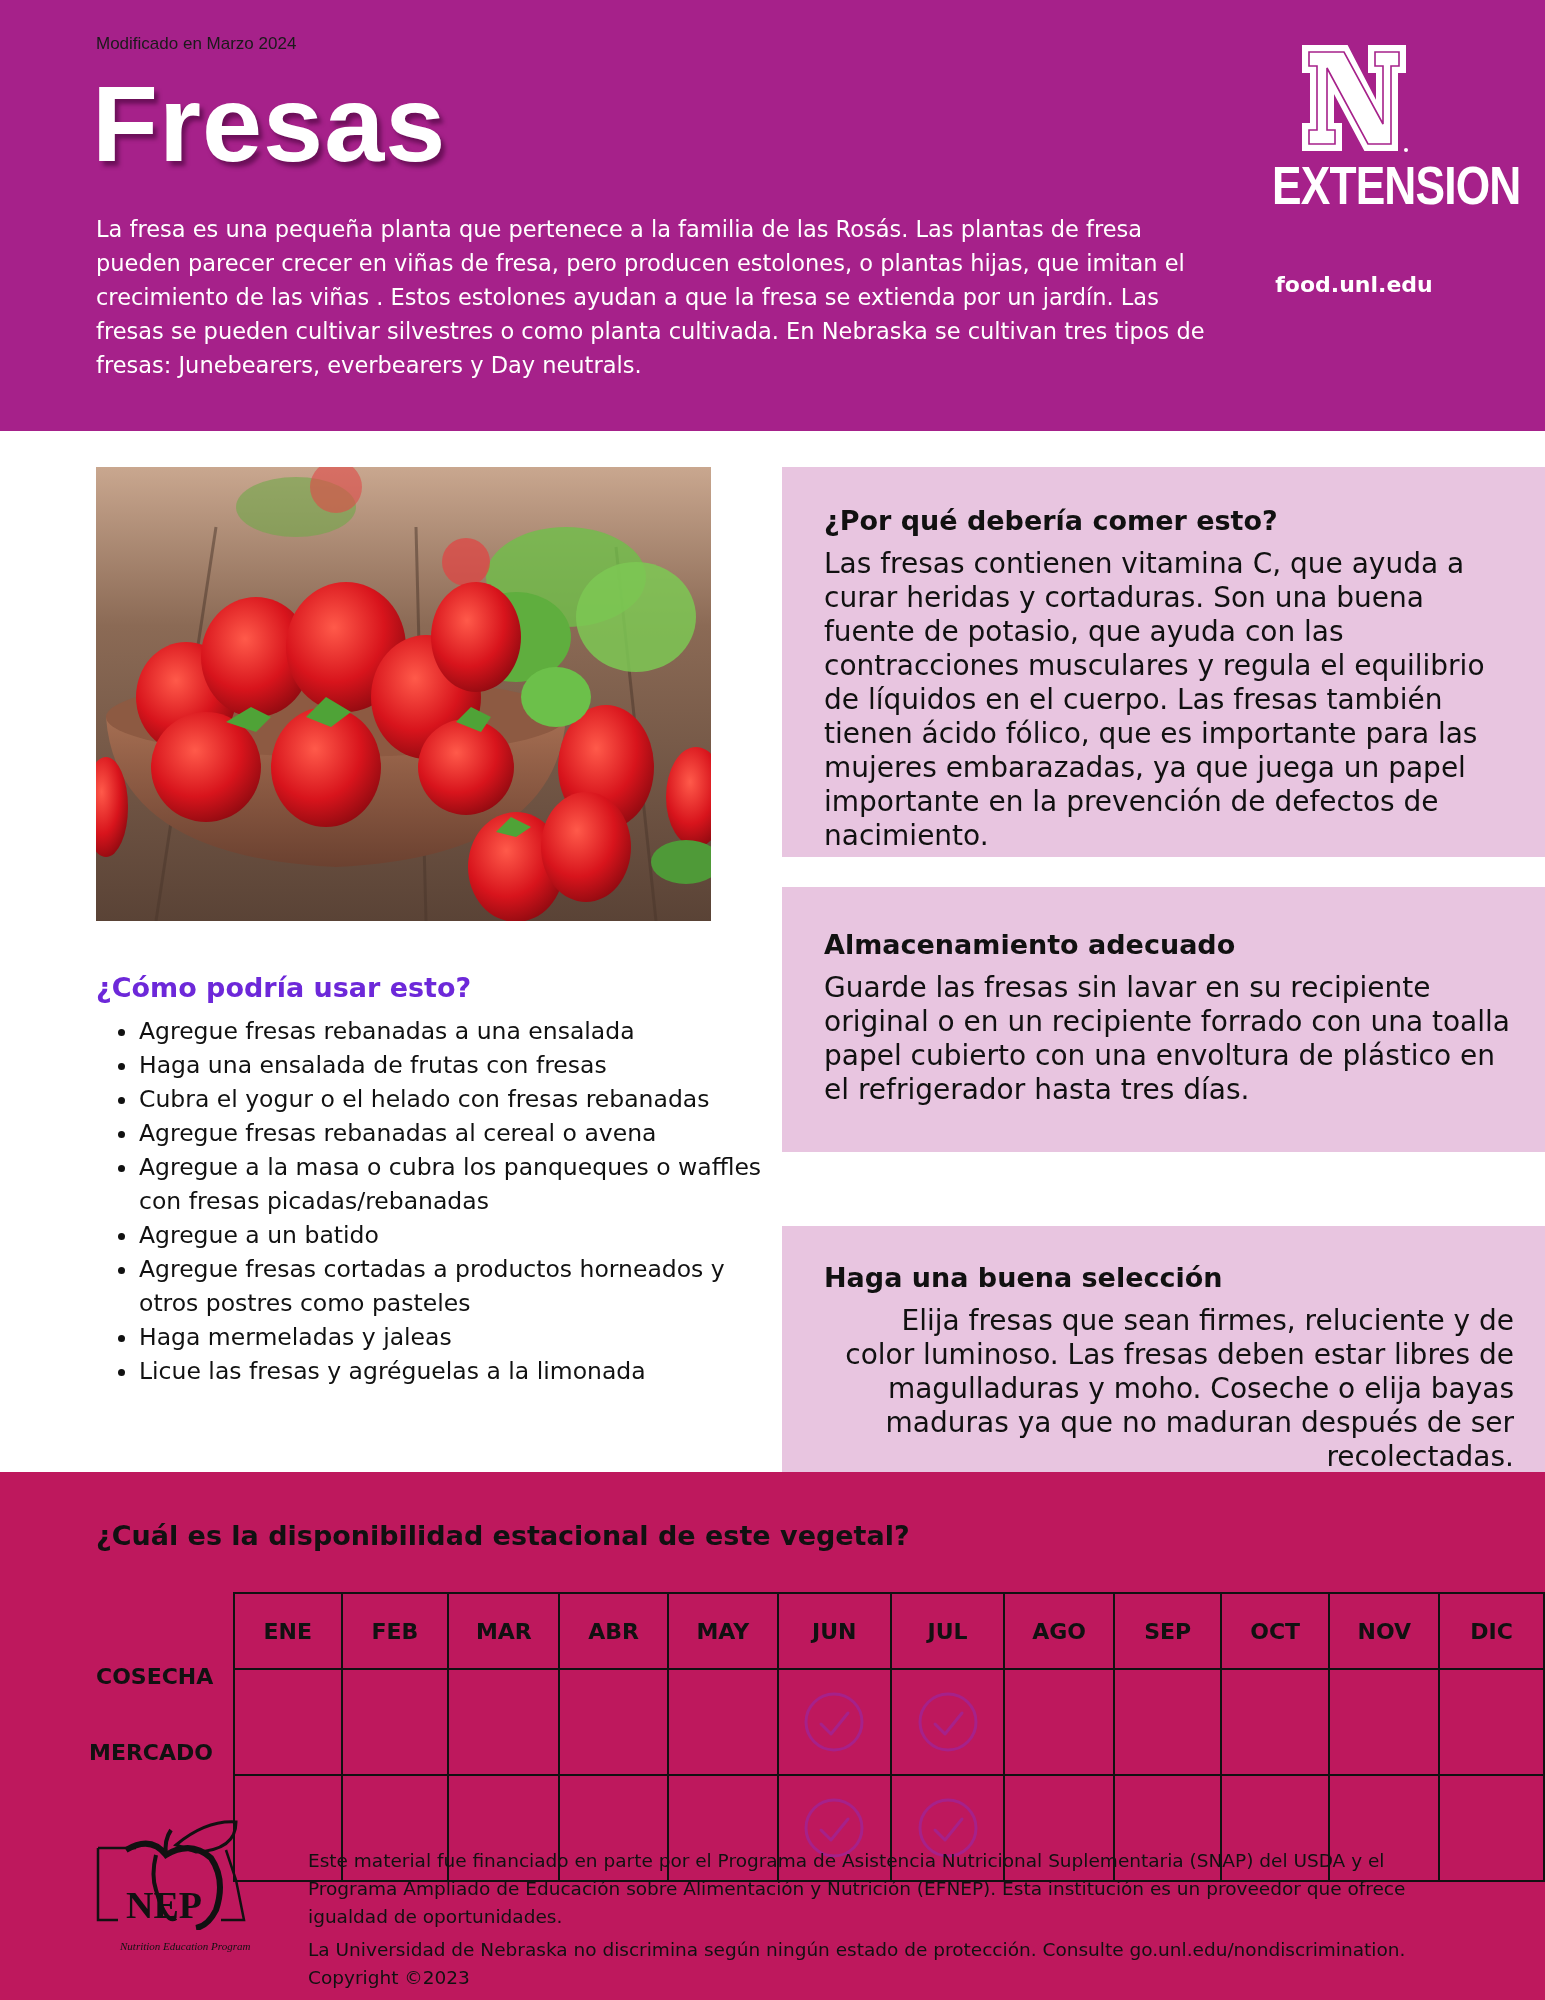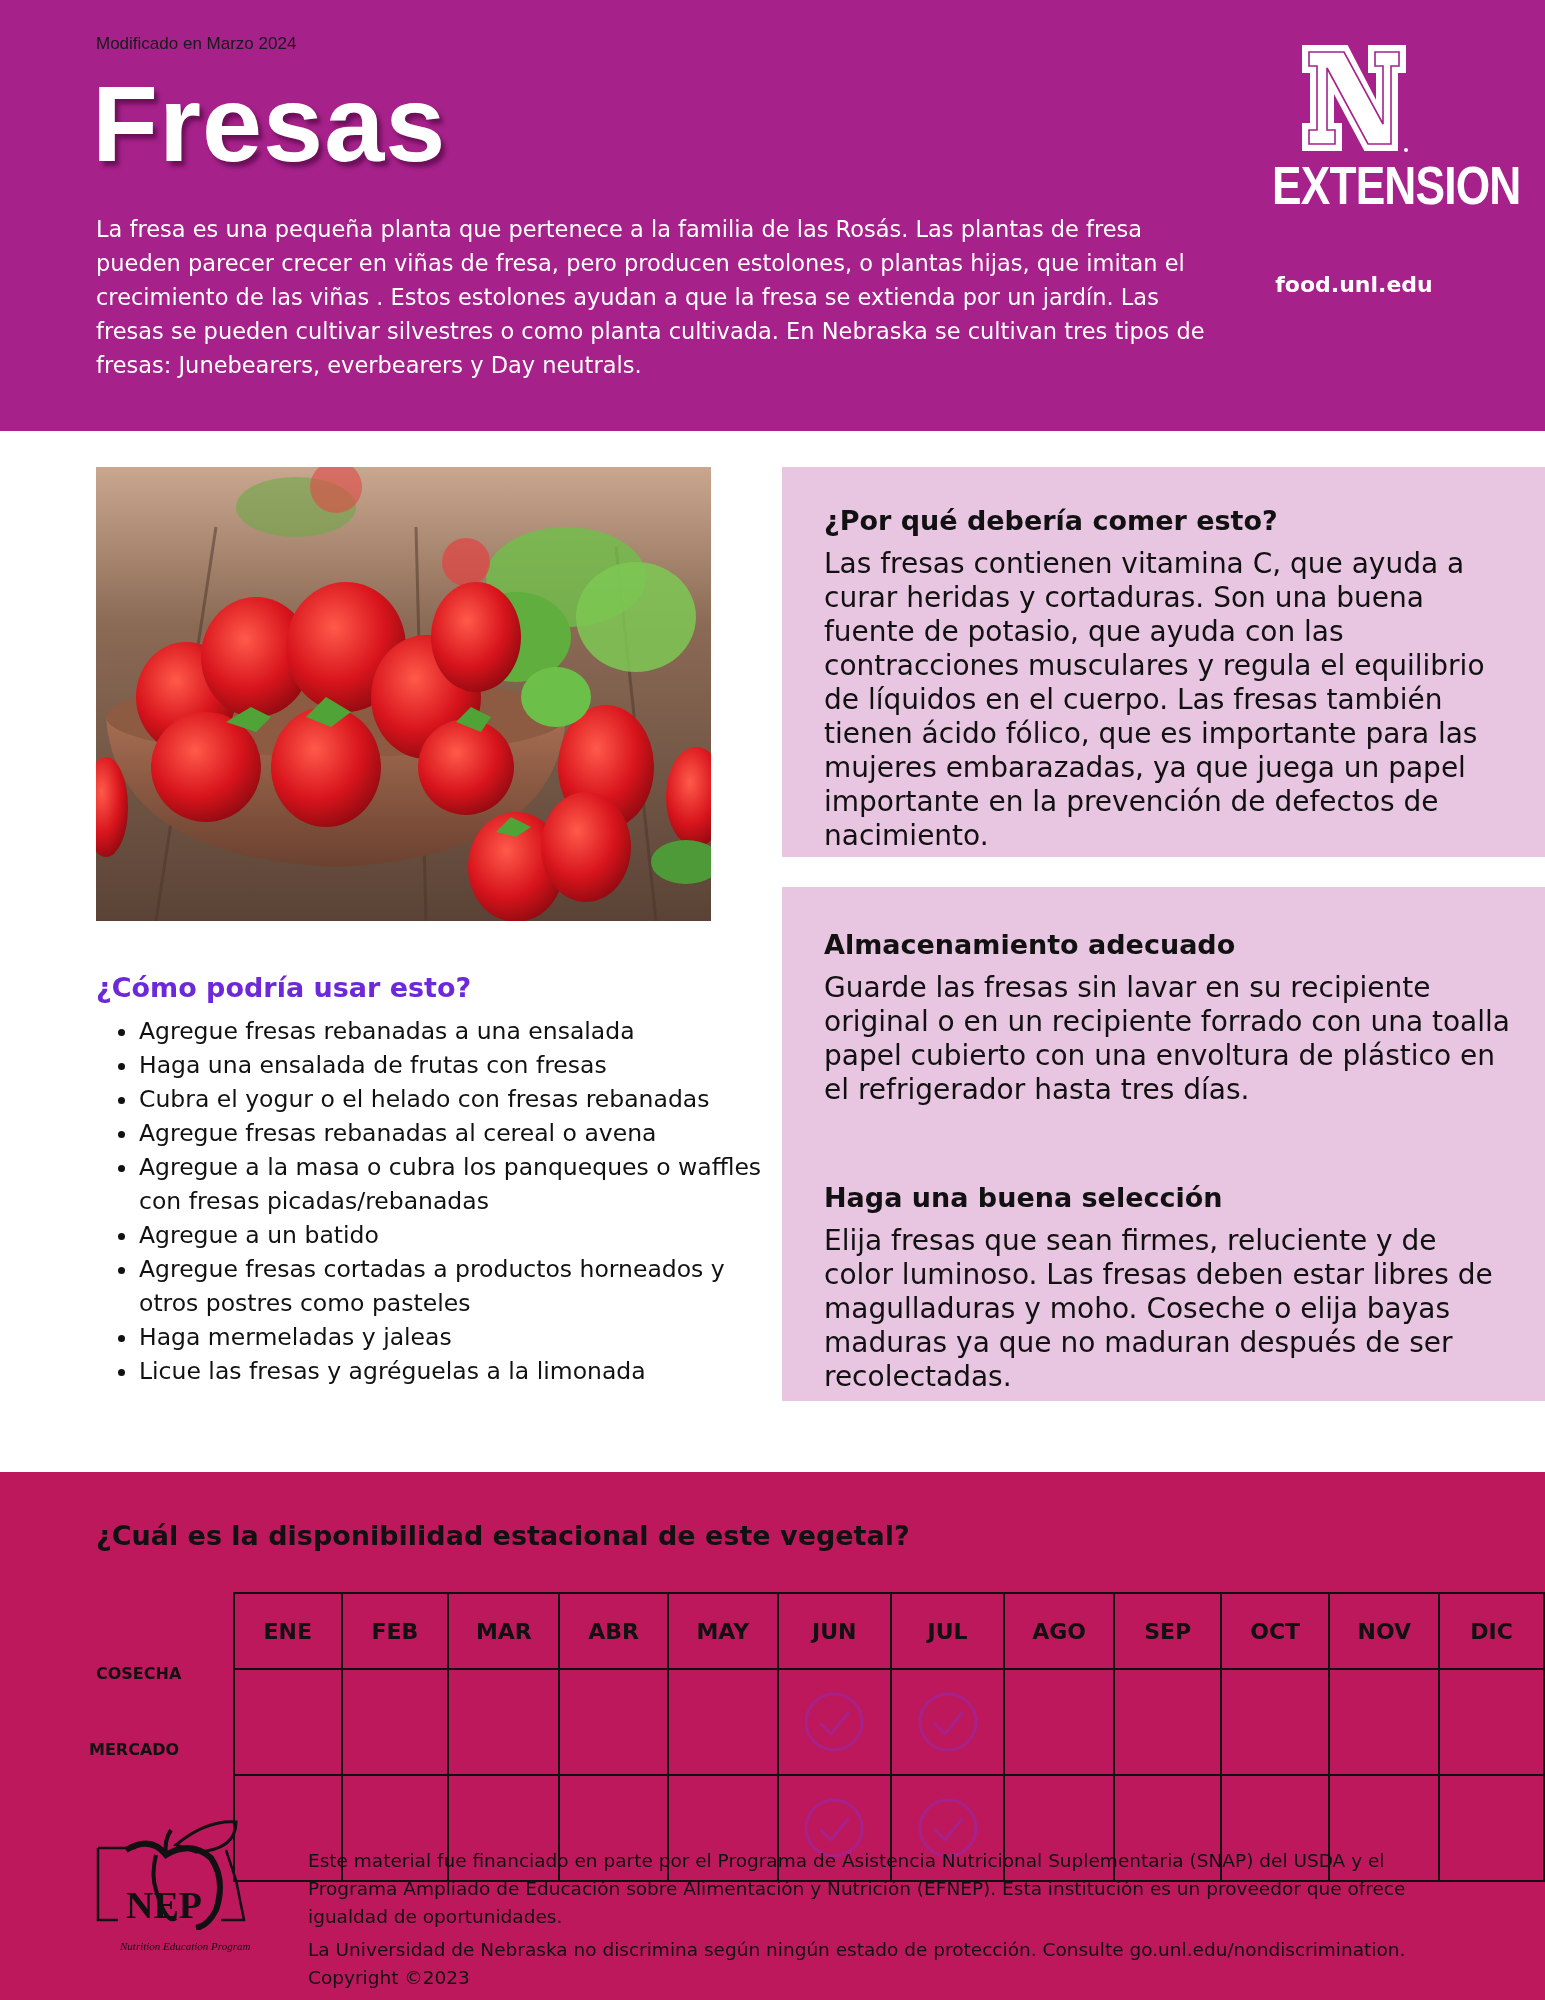--- a/index.html
+++ b/index.html
@@ -25,31 +25,31 @@
   .uses-list li { padding-left:0; }
 
   
   .box { position:absolute; left:782px; width:763px; background:#e8c5e0; }
   .box h2 { position:absolute; left:42px; margin:0; font-family:"DejaVu Sans", sans-serif; font-weight:bold; font-size:27px; color:#111; }
   .box p { position:absolute; left:42px; margin:0; width:690px; font-size:28px; line-height:34px; color:#111; }
   .box1 { top:467px; height:390px; }
   .box1 h2 { top:38px; } .box1 p { top:80px; }
   .box2 { top:887px; height:265px; }
   .box2 h2 { top:42px; } .box2 p { top:84px; }
-  .box3 { top:1146px; height:255px; }
+  .box3 { top:1226px; height:255px;text-align:right; }
   .box3 h2 { top:36px; } .box3 p { top:78px; }
 
   
   .bottom { position:absolute; left:0; top:1472px; width:1545px; height:528px; background:#be185d; }
   .season-title { position:absolute; left:96px; top:48px; font-family:"DejaVu Sans", sans-serif; font-weight:bold; font-size:27px; color:#111; }
   .season-table { position:absolute; left:233px; top:120px; border-collapse:collapse; }
   .season-table th, .season-table td { border:2px solid #111; width:98px; text-align:center; padding:16px; }
   .season-table th { height:42px; font-family:"DejaVu Sans", sans-serif; font-size:22px; font-weight:bold; color:#111; }
   .season-table td { height:72px; }
-  .row-label { position:absolute; font-family:"DejaVu Sans", sans-serif; font-weight:bold; font-size:16px; color:#111; }
+  .row-label { position:absolute; font-family:"DejaVu Sans", sans-serif; font-weight:bold; font-size:22px; color:#111; }
   .check { display:inline-block; vertical-align:middle; }
 
   .nep { position:absolute; left:96px; top:348px; width:185px; height:110px; }
   .funding { position:absolute; left:308px; top:375px; width:1120px; font-size:18.5px; line-height:28px; color:#111; }
   .funding p { margin:0 0 5px 0; }
 </style>
 </head>
 <body>
 
 <div class="header">

